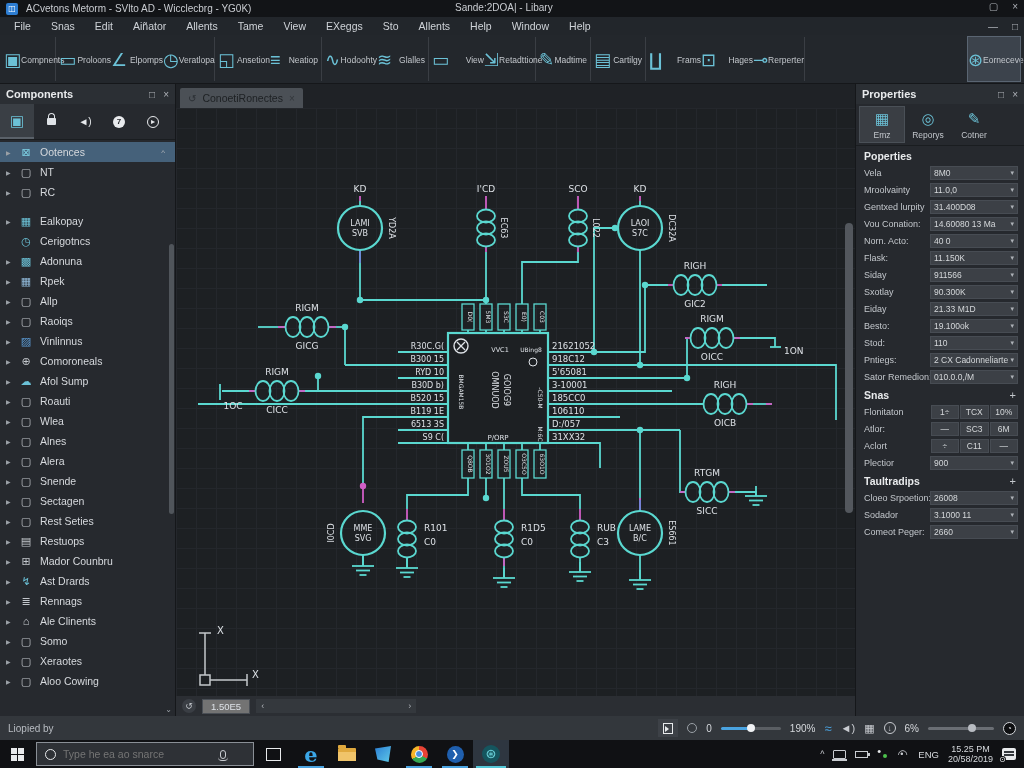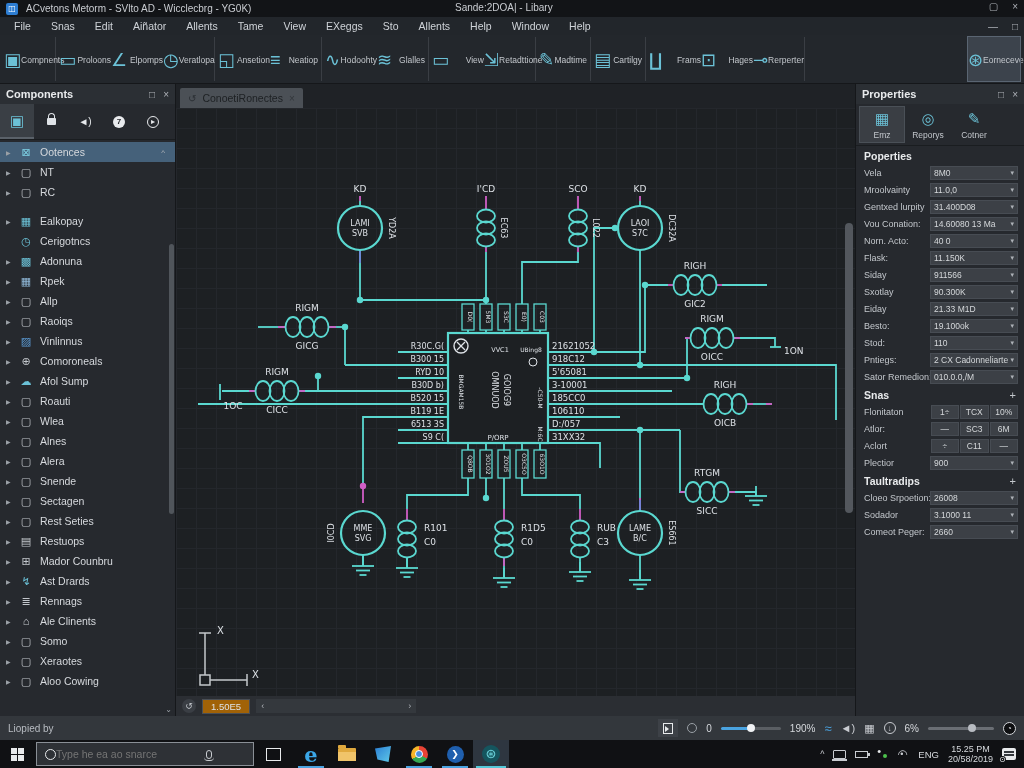--- a/index.html
+++ b/index.html
@@ -76,21 +76,21 @@
   .tabbar { position:absolute; left:176px; top:84px; width:679px; height:24px; background:#1f2226; display:flex; align-items:flex-end; padding-left:4px; }
   .doctab { height:20px; background:#4b5056; color:#1d2023; display:flex; align-items:center; gap:6px; padding:0 8px; font-size:10.5px; border-radius:2px 2px 0 0; }
   .doctab .ticn { font-size:10px; color:#2b2f34; }
   .doctab .tclose { font-size:10px; color:#33373c; }
   .canvas { position:absolute; left:176px; top:108px; width:679px; height:588px; background-color:#1d2023;
     background-image:linear-gradient(#24272c 1px, transparent 1px),linear-gradient(90deg,#24272c 1px, transparent 1px);
     background-size:20px 20px; }
   .vscroll { position:absolute; right:2px; top:115px; width:8px; height:290px; background:#53575d; border-radius:4px; }
   .canvasbot { position:absolute; left:176px; top:696px; width:679px; height:20px; background:#2b2e33; display:flex; align-items:center; gap:6px; padding-left:6px; }
   .cbtn { width:14px; height:14px; border-radius:50%; background:#3a3e44; color:#c3c7cc; font-size:9px; line-height:14px; text-align:center; }
-  .zoombox { background:#a16207; border:1px solid #4a4f56; color:#dde1e6; font-size:9.5px; padding:1px 8px; }
+  .zoombox { background:#737373; border:1px solid #4a4f56; color:#dde1e6; font-size:9.5px; padding:1px 8px; }
   .hscroll { width:160px; height:14px; background:#34383d; display:flex; align-items:center; justify-content:space-between; padding:0 5px; color:#aeb2b8; font-size:9px; }
   svg.schem { position:absolute; left:0; top:0; width:1024px; height:768px; pointer-events:none; }
   svg.schem text { font-family:"DejaVu Sans",sans-serif; fill:#dde1e6; }
 
   
   .rightpanel { position:absolute; left:855px; top:84px; width:169px; height:632px; background:#26292e; border-left:1px solid #15171a; }
   .ptabs { height:42px; display:flex; gap:2px; padding:3px 4px; border-bottom:1px solid #1a1d20; }
   .ptab { width:44px; display:flex; flex-direction:column; align-items:center; justify-content:space-between; padding:3px 0 2px; }
   .ptab.sel { background:#3a3e44; outline:1px solid #4a5057; }
   .ptab .picn { font-size:15px; color:#6bc1d6; }
@@ -123,21 +123,21 @@
   .sb-blue { color:#4aa3e0; font-size:13px; }
   .sb-icn { color:#c9ccd1; font-size:11px; }
   .circdn { width:12px; height:12px; border:1.2px solid #c9ccd1; border-radius:50%; color:#c9ccd1; font-size:8px; line-height:11px; text-align:center; }
   .sb-pie { width:13px; height:13px; border-radius:50%; background:#0e0f11; border:1.5px solid #d6d9dd; color:#d6d9dd; font-size:8px; line-height:11px; text-align:center; }
 
   
   .taskbar { position:absolute; left:0; top:740px; width:1024px; height:28px; background:#101114; display:flex; align-items:center; }
   .startbtn { width:34px; height:28px; display:flex; align-items:center; justify-content:center; }
   .winlogo { width:13px; height:13px; display:grid; grid-template-columns:6px 6px; grid-template-rows:6px 6px; gap:1px; }
   .winlogo span { background:#e8eaec; }
-  .searchbox { width:218px; height:24px; background:#2e3136; border:1px solid #8a8f96; display:flex; align-items:center; padding:0 8px; margin-left:2px; }
+  .searchbox { width:218px; height:24px; background:#2e3136; border:1px solid #8a8f96; display:flex; align-items:center; gap:7px; padding:0 8px; margin-left:2px; }
   .searchbox .so { width:11px; height:11px; border:1.6px solid #e8eaec; border-radius:50%; }
   .searchbox input { background:transparent; border:none; outline:none; color:#9aa0a6; font-size:10.5px; width:150px; font-family:inherit; }
   .mic { width:6px; height:9px; border:1.4px solid #c9ccd1; border-radius:3px; position:relative; }
   .mic::after { content:""; position:absolute; left:-3px; bottom:-3px; width:10px; height:3px; border-bottom:1.4px solid #c9ccd1; border-radius:0 0 4px 4px; }
   .taskview { width:15px; height:13px; border:1.5px solid #e8eaec; margin:0 12px; position:relative; }
   .tapp { width:36px; height:28px; display:flex; align-items:center; justify-content:center; position:relative; }
   .tapp.uline::after { content:""; position:absolute; bottom:0; left:5px; right:5px; height:2px; background:#4aa3e0; }
   .tapp.active { background:#2e3640; }
   .tapp.active::after { content:""; position:absolute; bottom:0; left:3px; right:3px; height:2px; background:#54c8d8; }
   .edge-e { color:#3ba7e8; font-size:21px; font-weight:bold; font-family:"DejaVu Serif",serif; }

